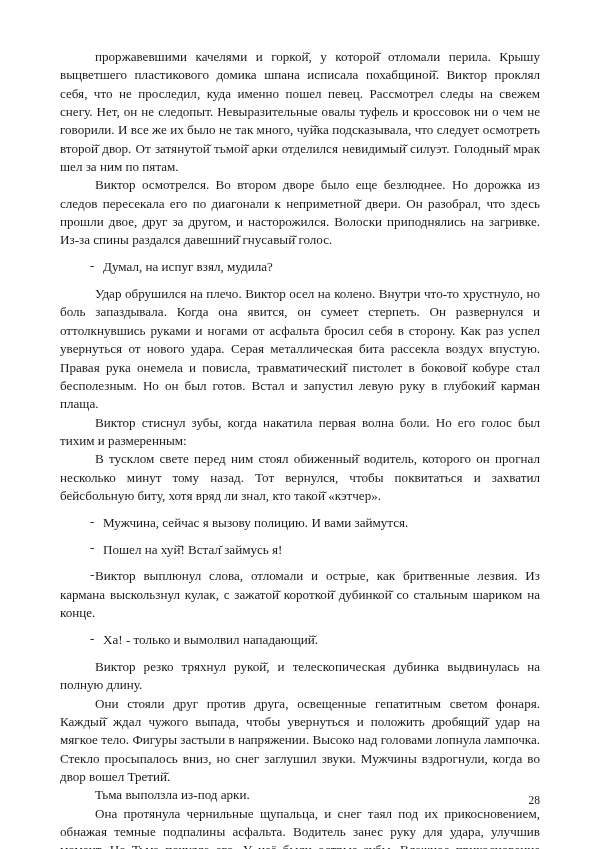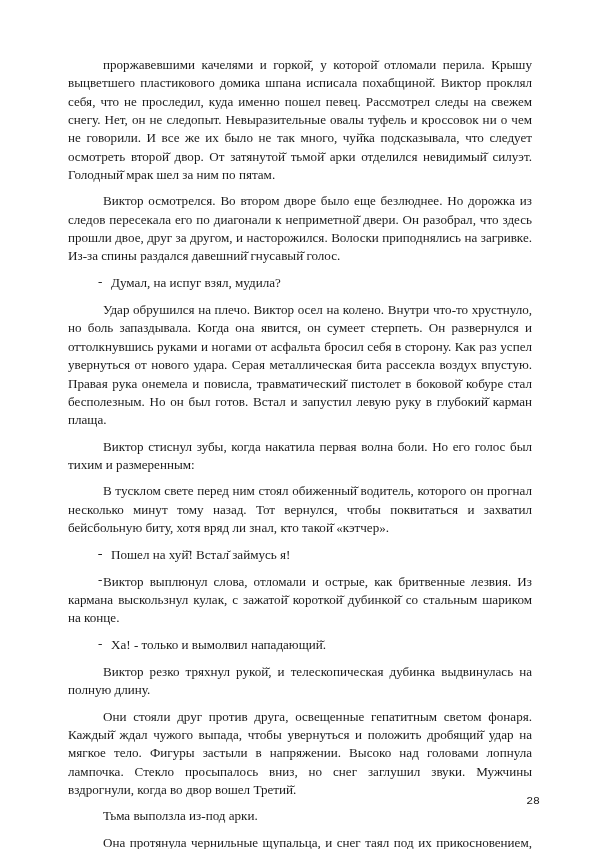--- a/index.html
+++ b/index.html
@@ -16,21 +16,21 @@
     font-family: "Liberation Serif", "DejaVu Serif", serif;
     color: #1a1a1a;
   }
   .text-block {
     position: absolute;
     left: 60px;
     top: 48px;
     width: 480px;
   }
   p {
-    margin: 8px;
+    margin: 0;
     font-size: 13.1px;
     line-height: 18.35px;
     text-align: justify;
     text-justify: inter-word;
     text-indent: 35px;
     hyphens: none;
     -webkit-font-smoothing: antialiased;
   }
   p.dialogue {
     text-indent: 0;
@@ -51,40 +51,40 @@
     display: inline-block;
     text-align: right;
   }
   .page-number {
     position: absolute;
     left: 0;
     top: 794px;
     width: 540px;
     text-align: right;
     font-size: 11.5px;
-    font-family: Liberation Mono, monospace;
+    font-family: Liberation Serif, serif;
     color: #1a1a1a;
   }
 </style>
 </head>
 <body>
 
 <div class="page">
   <div class="text-block">
 
     <p>проржавевшими качелями и горкой̆, у которой̆ отломали перила. Крышу выцветшего пластикового домика шпана исписала похабщиной̆. Виктор проклял себя, что не проследил, куда именно пошел певец. Рассмотрел следы на свежем снегу. Нет, он не следопыт. Невыразительные овалы туфель и кроссовок ни о чем не говорили. И все же их было не так много, чуй̆ка подсказывала, что следует осмотреть второй̆ двор. От затянутой̆ тьмой̆ арки отделился невидимый̆ силуэт. Голодный̆ мрак шел за ним по пятам.</p>
     <p>Виктор осмотрелся. Во втором дворе было еще безлюднее. Но дорожка из следов пересекала его по диагонали к неприметной̆ двери. Он разобрал, что здесь прошли двое, друг за другом, и насторожился. Волоски приподнялись на загривке. Из-за спины раздался давешний̆ гнусавый̆ голос.</p>
 
     <p class="dialogue"><span class="dash">-</span><span class="dline">Думал, на испуг взял, мудила?</span></p>
 
     <p>Удар обрушился на плечо. Виктор осел на колено. Внутри что-то хрустнуло, но боль запаздывала. Когда она явится, он сумеет стерпеть. Он развернулся и оттолкнувшись руками и ногами от асфальта бросил себя в сторону. Как раз успел увернуться от нового удара. Серая металлическая бита рассекла воздух впустую. Правая рука онемела и повисла, травматический̆ пистолет в боковой̆ кобуре стал бесполезным. Но он был готов. Встал и запустил левую руку в глубокий̆ карман плаща.</p>
     <p>Виктор стиснул зубы, когда накатила первая волна боли. Но его голос был тихим и размеренным:</p>
     <p>В тусклом свете перед ним стоял обиженный̆ водитель, которого он прогнал несколько минут тому назад. Тот вернулся, чтобы поквитаться и захватил бейсбольную биту, хотя вряд ли знал, кто такой̆ «кэтчер».</p>
 
-    <p class="dialogue"><span class="dash">-</span></p>
+    <p class="dialogue"><span class="dash">-</span><span class="dline">Мужчина, сейчас я вызову полицию. И вами займутся.</span></p>
     <p class="dialogue"><span class="dash">-</span><span class="dline">Пошел на хуй̆! Встал̆ займусь я!</span></p>
     <p class="dialogue"><span class="dash">-</span></p>
 
     <p>Виктор выплюнул слова, отломали и острые, как бритвенные лезвия. Из кармана выскользнул кулак, с зажатой̆ короткой̆ дубинкой̆ со стальным шариком на конце.</p>
 
     <p class="dialogue"><span class="dash">-</span><span class="dline">Ха! - только и вымолвил нападающий̆.</span></p>
 
     <p>Виктор резко тряхнул рукой̆, и телескопическая дубинка выдвинулась на полную длину.</p>
     <p>Они стояли друг против друга, освещенные гепатитным светом фонаря. Каждый̆ ждал чужого выпада, чтобы увернуться и положить дробящий̆ удар на мягкое тело. Фигуры застыли в напряжении. Высоко над головами лопнула лампочка. Стекло просыпалось вниз, но снег заглушил звуки. Мужчины вздрогнули, когда во двор вошел Третий̆.</p>
     <p>Тьма выползла из-под арки.</p>

